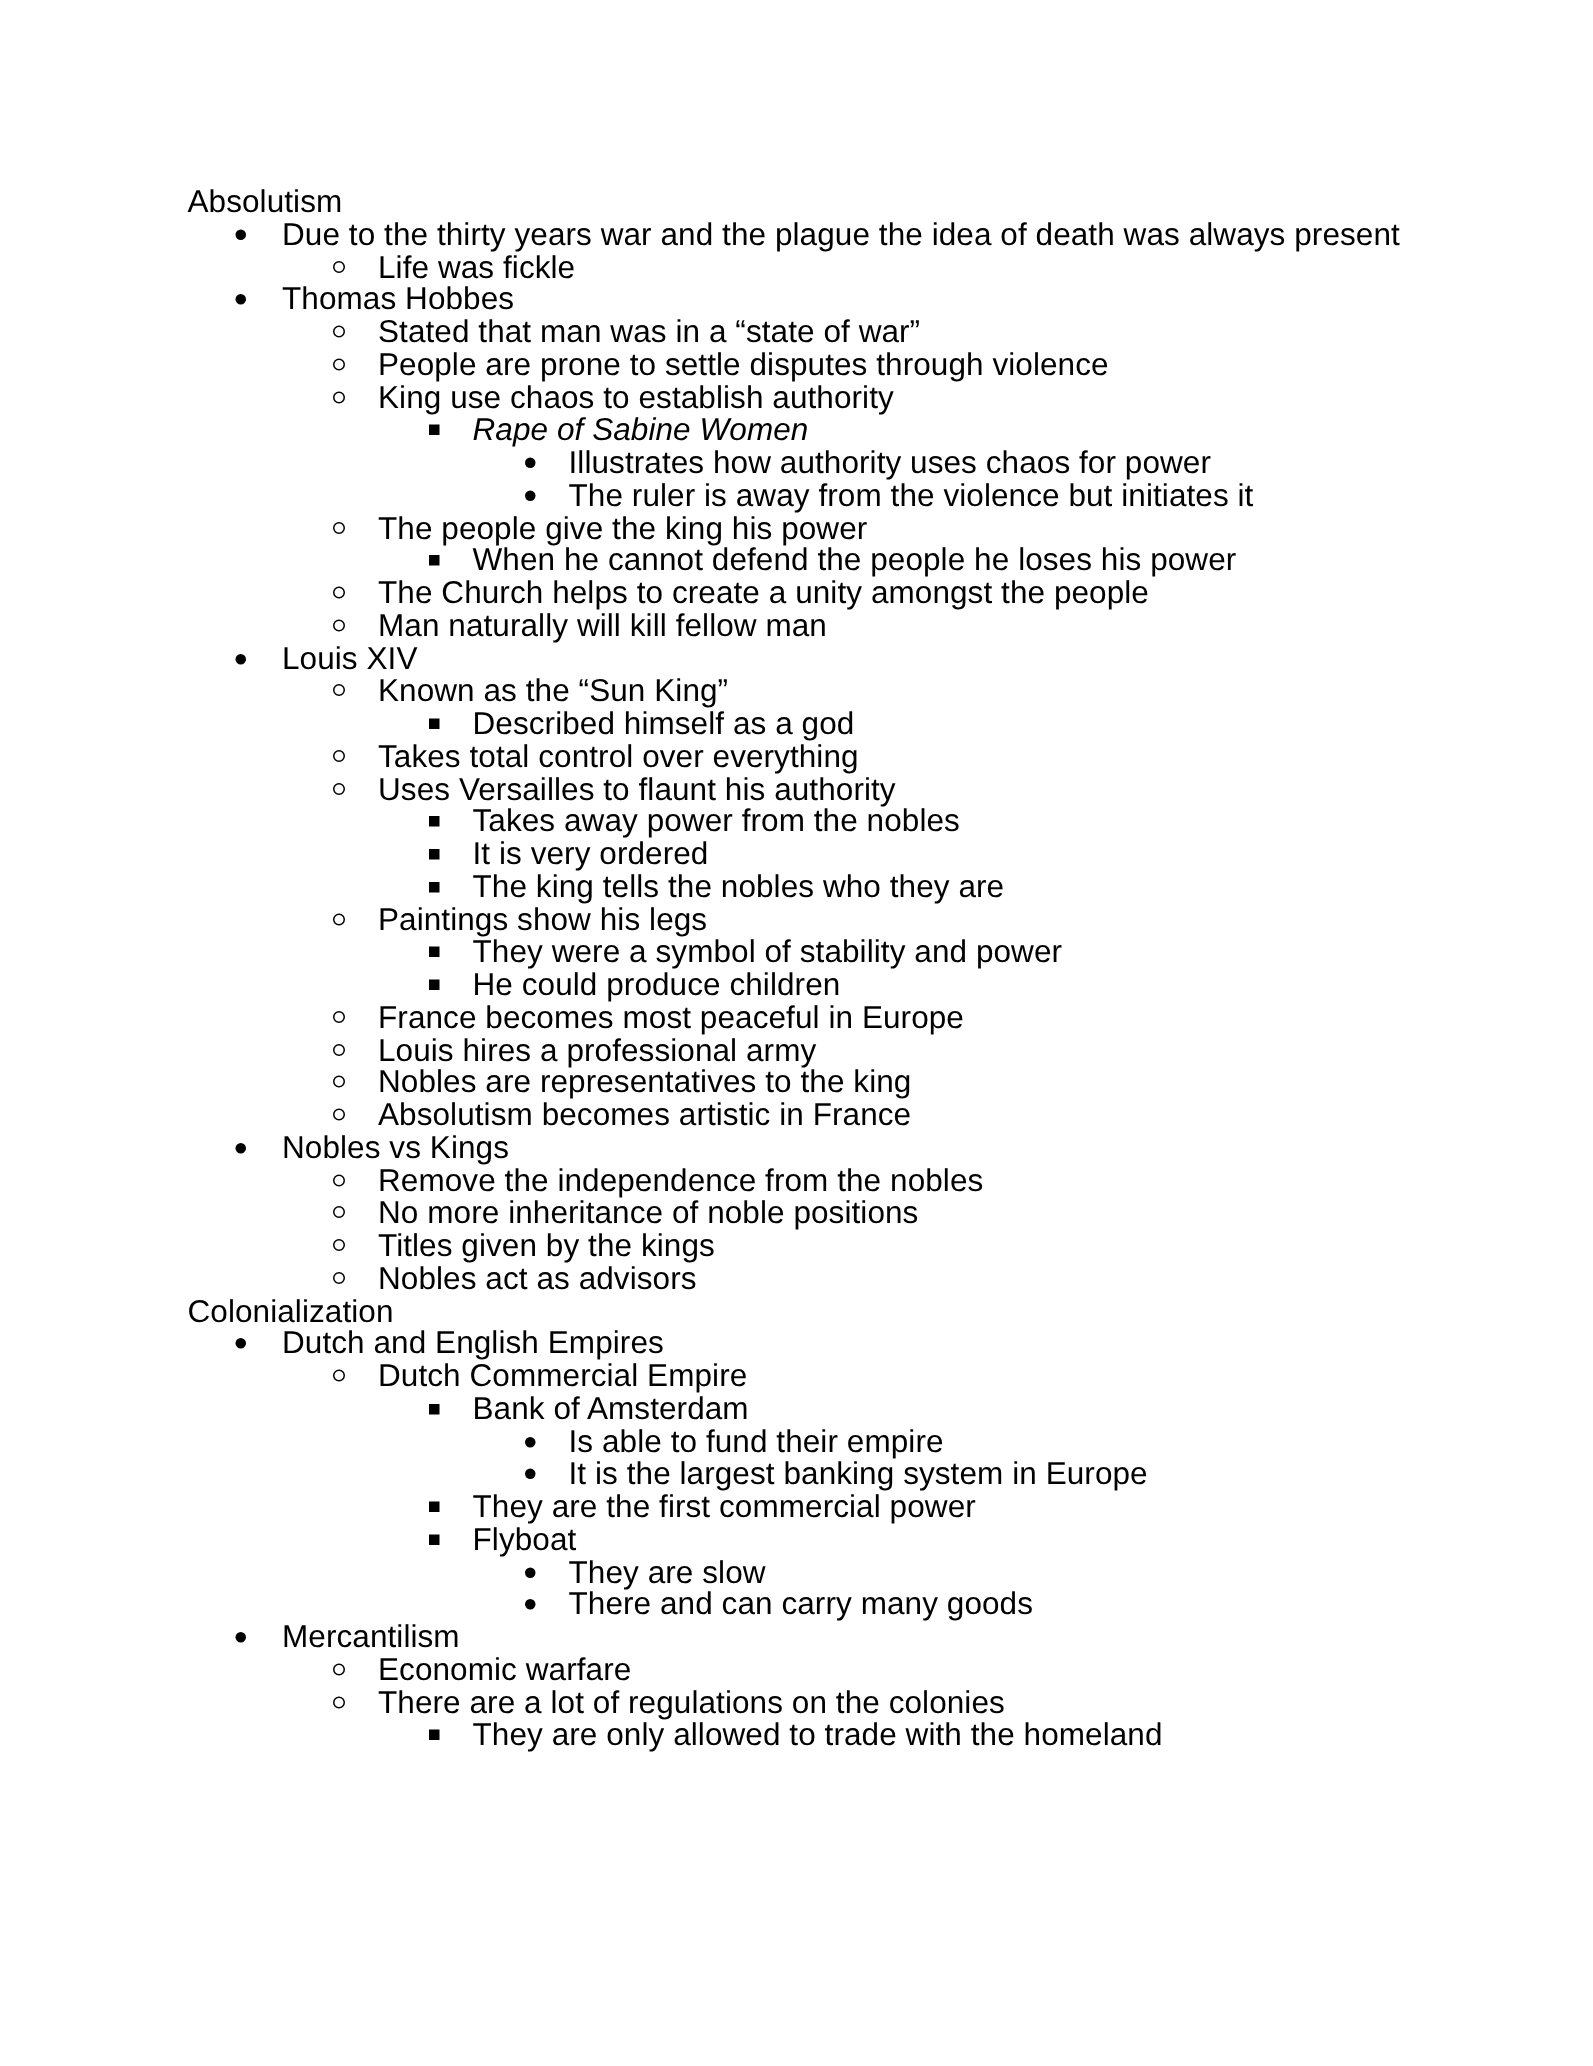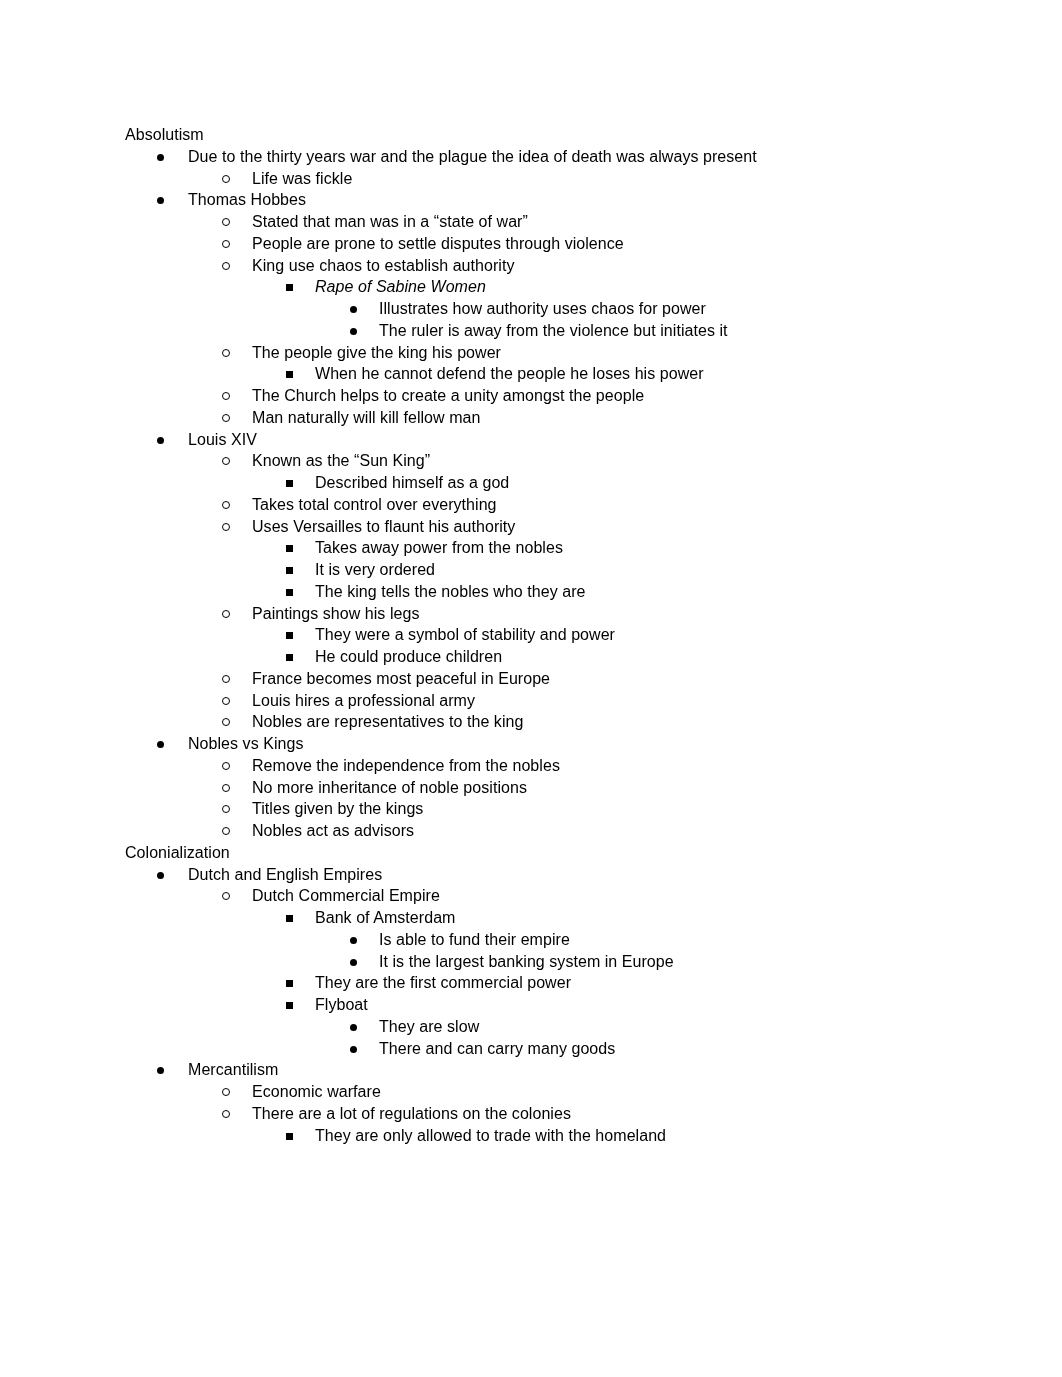--- a/index.html
+++ b/index.html
@@ -25,21 +25,21 @@
     padding: 124px 0 0 125px;
   }
 
   .doc-outline {
     width: 800px;
   }
 
   
   .line {
     position: relative;
-    font-size: 16px;
+    font-size: 21px;
     line-height: 21.75px;
     white-space: nowrap;
     letter-spacing: 0.05px;
   }
 
   .line .bullet {
     position: absolute;
     top: 0;
     line-height: 21.75px;
     font-size: 16.5px;
@@ -134,20 +134,21 @@
       <div class="line lvl2"><span class="bullet"></span><span class="txt">Uses Versailles to flaunt his authority</span></div>
       <div class="line lvl3"><span class="bullet"></span><span class="txt">Takes away power from the nobles</span></div>
       <div class="line lvl3"><span class="bullet"></span><span class="txt">It is very ordered</span></div>
       <div class="line lvl3"><span class="bullet"></span><span class="txt">The king tells the nobles who they are</span></div>
       <div class="line lvl2"><span class="bullet"></span><span class="txt">Paintings show his legs</span></div>
       <div class="line lvl3"><span class="bullet"></span><span class="txt">They were a symbol of stability and power</span></div>
       <div class="line lvl3"><span class="bullet"></span><span class="txt">He could produce children</span></div>
       <div class="line lvl2"><span class="bullet"></span><span class="txt">France becomes most peaceful in Europe</span></div>
       <div class="line lvl2"><span class="bullet"></span><span class="txt">Louis hires a professional army</span></div>
       <div class="line lvl2"><span class="bullet"></span><span class="txt">Nobles are representatives to the king</span></div>
+      <div class="line lvl2"><span class="bullet"></span><span class="txt">Absolutism becomes artistic in France</span></div>
       <div class="line lvl1"><span class="bullet"></span><span class="txt">Nobles vs Kings</span></div>
       <div class="line lvl2"><span class="bullet"></span><span class="txt">Remove the independence from the nobles</span></div>
       <div class="line lvl2"><span class="bullet"></span><span class="txt">No more inheritance of noble positions</span></div>
       <div class="line lvl2"><span class="bullet"></span><span class="txt">Titles given by the kings</span></div>
       <div class="line lvl2"><span class="bullet"></span><span class="txt">Nobles act as advisors</span></div>
       <div class="line lvl0"><span class="txt">Colonialization</span></div>
       <div class="line lvl1"><span class="bullet"></span><span class="txt">Dutch and English Empires</span></div>
       <div class="line lvl2"><span class="bullet"></span><span class="txt">Dutch Commercial Empire</span></div>
       <div class="line lvl3"><span class="bullet"></span><span class="txt">Bank of Amsterdam</span></div>
       <div class="line lvl4"><span class="bullet"></span><span class="txt">Is able to fund their empire</span></div>

